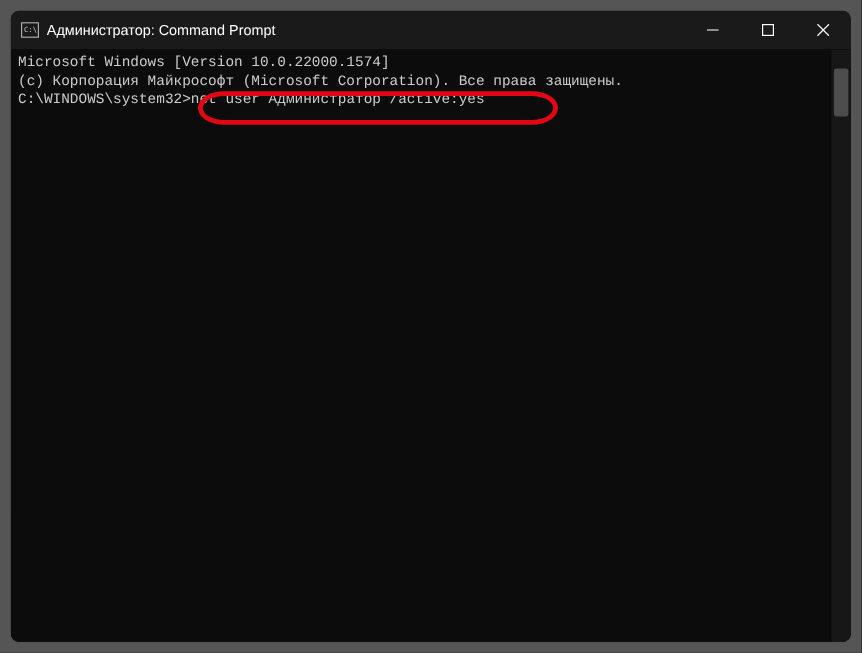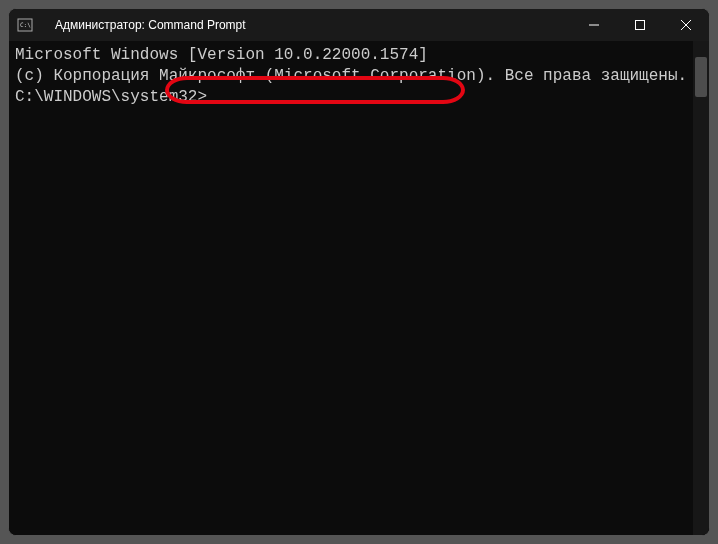--- a/index.html
+++ b/index.html
@@ -25,21 +25,20 @@
       overflow: hidden;
       display: flex;
       flex-direction: column;
     }
     .titlebar {
       height: 32px;
       background: #1a1a1a;
       display: flex;
       align-items: center;
       padding-left: 8px;
-      gap: 16px;
     }
     .titlebar-icon {
       width: 16px;
       height: 16px;
       margin-right: 6px;
       display: flex;
       align-items: center;
       justify-content: center;
     }
     .titlebar-icon svg {
@@ -66,21 +65,21 @@
       font-family: "Segoe UI", sans-serif;
       font-size: 10px;
       cursor: pointer;
     }
     .terminal-body {
       flex: 1;
       background: #0c0c0c;
       padding: 4px 6px;
       color: #cccccc;
       font-family: Consolas, "Courier New", monospace;
-      font-size: 16px;
+      font-size: 12px;
       line-height: 1.3;
       overflow: hidden;
       position: relative;
     }
     .terminal-line {
       white-space: pre;
     }
     .prompt-line {
       display: flex;
       align-items: center;
@@ -149,19 +148,20 @@
             <line x1="10" y1="0" x2="0" y2="10" stroke="#ffffff" stroke-width="1"></line>
           </svg>
       </div>
     </div>
   </div>
   <div class="terminal-body">
     <div class="terminal-line">Microsoft Windows [Version 10.0.22000.1574]</div>
     <div class="terminal-line">(c) Корпорация Майкрософт (Microsoft Corporation). Все права защищены.</div>
     <div class="prompt-line">
       <span class="prompt-text">C:\WINDOWS\system32&gt;</span>
+        <span class="command-text">net user Администратор /active:yes</span>
     </div>
     <div class="highlight-oval"></div>
     <div class="scrollbar">
       <div class="scrollbar-thumb"></div>
     </div>
   </div>
 </div>
 
 </body></html>

